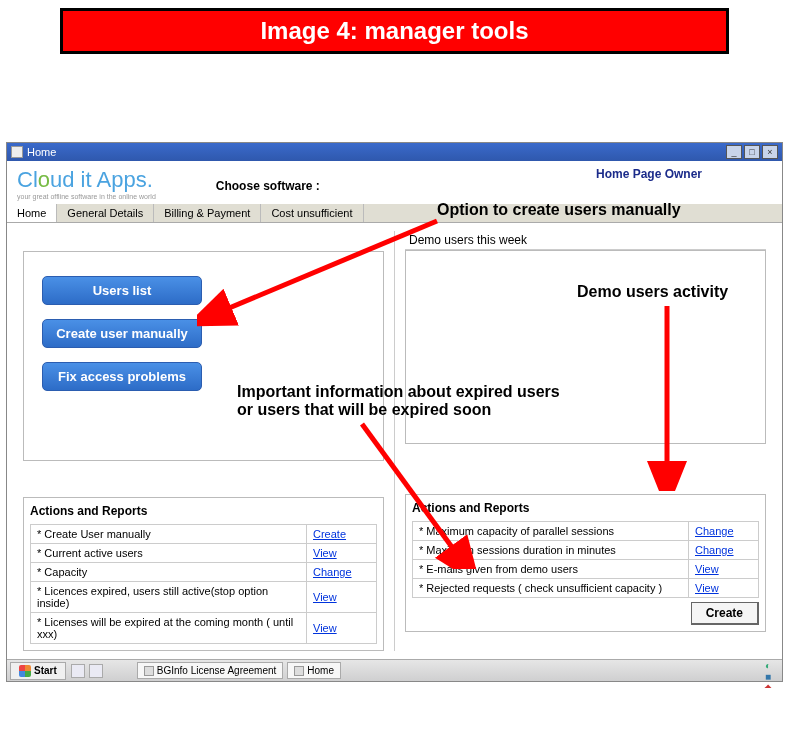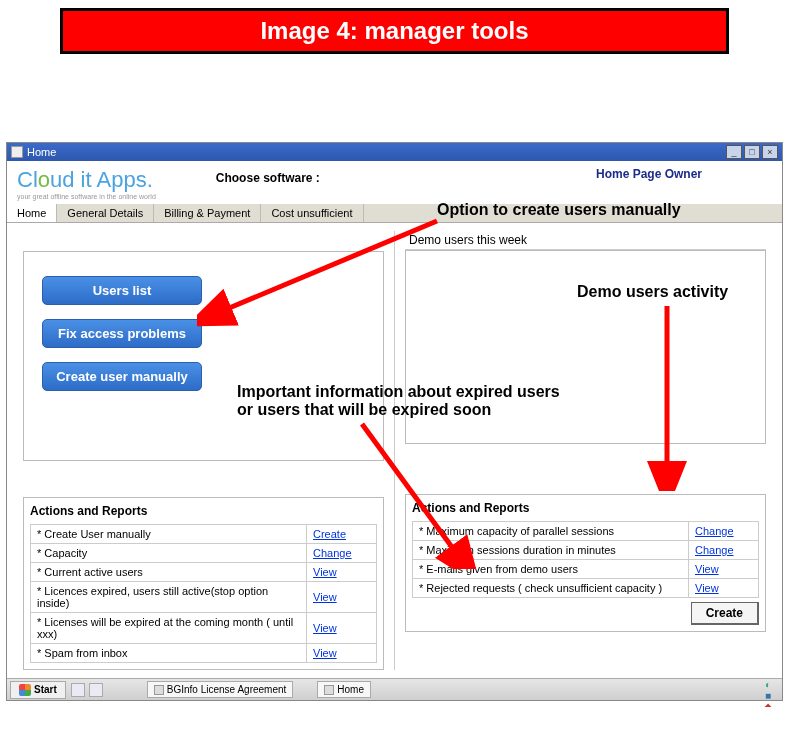--- a/index.html
+++ b/index.html
@@ -6,21 +6,21 @@
 body { font-family: Arial, sans-serif; background: #fff; width: 789px; }
 .banner-outer { border: 3px solid #000; margin: 8px 60px; }
 .banner { background: #f00; color: #fff; font-weight: bold; font-size: 24px; text-align: center; padding: 6px 0; }
 .spacer1 { height: 80px; }
 .app-frame { border: 1px solid #888; margin: 0 6px 6px 6px; position: relative; background: #22c55e; }
 .titlebar { background: linear-gradient(#3a6acb,#2f58ad); height: 18px; display: flex; align-items: center; padding: 0 4px; color: #fff; font-size: 11px; }
 .titlebar .tb-icon { width: 12px; height: 12px; background: #eee; border: 1px solid #999; margin-right: 4px; }
 .titlebar .spacer { flex: 1; }
 .tb-btn { width: 16px; height: 14px; background: #c8d4ea; border: 1px solid #555; margin-left: 2px; font-size: 9px; text-align: center; line-height: 12px; color: #333; cursor: pointer; }
 .app-body { background: #fff; padding: 0; position: relative; }
-.logo-row { display: flex; align-items: flex-start; padding: 6px 10px 0 10px; position: relative; }
+.logo-row { display: flex; align-items: center; padding: 6px 10px 0 10px; position: relative; }
 .logo { font-family: 'Trebuchet MS', Arial; font-size: 22px; color: #4aa3e0; }
 .logo .g { color: #77bb44; }
 .logo-sub { font-size: 7px; color: #999; }
 .choose-label { font-weight: bold; font-size: 12px; margin-left: 60px; margin-top: 4px; }
 .home-owner { font-weight: bold; font-size: 12px; color: #1b2b8a; position: absolute; right: 80px; top: 6px; }
 .tabbar { display: flex; background: #e0ded3; border-bottom: 1px solid #aaa; margin-top: 4px; font-size: 11px; }
 .tab { padding: 3px 10px; border-right: 1px solid #bbb; cursor: pointer; }
 .tab.active { background: #fff; }
 .content { display: flex; padding: 8px 10px; }
 .left-col, .right-col { flex: 1; padding: 0 6px; }
@@ -33,21 +33,21 @@
 .reports-title { font-weight: bold; font-size: 12px; padding-bottom: 6px; }
 table.reports { width: 100%; border-collapse: collapse; font-size: 11px; }
 table.reports td { border: 1px solid #ccc; padding: 3px 6px; }
 table.reports td.link { color: #0033dd; text-decoration: underline; cursor: pointer; text-align: left; width: 70px; }
 .create-btn-wrap { text-align: right; padding-top: 4px; }
 .create-btn { font-family: Arial; font-size: 12px; font-weight: bold; padding: 3px 14px; background: #f5f5f5; border: 1px solid #666; border-right-width: 2px; border-bottom-width: 2px; cursor: pointer; }
 .taskbar { background: linear-gradient(#e6e6e6, #cfcfd0); height: 22px; display: flex; align-items: center; font-size: 10px; border-top: 1px solid #aaa; }
 .start-btn { display: flex; align-items: center; padding: 2px 8px; border: 1px solid #aaa; margin: 1px 3px; background: #f0f0f0; cursor: pointer; font-weight: bold; }
 .start-flag { width: 12px; height: 12px; margin-right: 3px; background: conic-gradient(#e83 0 25%, #4a4 0 50%, #48d 0 75%, #e44 0 100%); border-radius: 2px; }
 .tb-icon-sq { width: 14px; height: 14px; border: 1px solid #aaa; margin: 0 2px; background: #eaeaf4; }
-.task-item { border: 1px solid #aaa; padding: 2px 6px; margin: 1px 12px; background: #f7f7f7; cursor: pointer; display: flex; align-items: center; }
+.task-item { border: 1px solid #aaa; padding: 2px 6px; margin: 1px 2px; background: #f7f7f7; cursor: pointer; display: flex; align-items: center; }
 .task-item .ico { width: 10px; height: 10px; background: #ddd; border: 1px solid #999; margin-right: 3px; }
 .tray { margin-left: auto; display: flex; align-items: center; padding: 0 4px; flex-direction: column; }
 .tray span { margin: 0 3px; }
 
 
 .annot { position: absolute; pointer-events: none; font-weight: bold; font-family: Arial; }
 .annot.text { font-size: 16px; color: #000; }
 .arrow-svg { position: absolute; pointer-events: none; }
 </style>
 </head>
@@ -83,50 +83,46 @@
       <div class="tab">General Details</div>
       <div class="tab">Billing &amp; Payment</div>
       <div class="tab">Cost unsufficient</div>
     </div>
 
     <div class="content">
       <div class="left-col">
         <div style="height:20px"></div>
         <div class="left-box">
           <button class="action-btn">Users list</button>
+          <button class="action-btn">Create user manually</button>
           <button class="action-btn">Fix  access problems</button>
-          <button class="action-btn">Create user manually</button>
         </div>
 
         <div class="reports-block">
           <div class="reports-title">Actions and Reports</div>
           <table class="reports">
             <tbody>
                 <tr>
                   <td>* Create User manually</td>
                   <td class="link">Create</td>
                 </tr>
             <tr>
+                  <td>* Current active users</td>
+                  <td class="link">View</td>
+                </tr>
+            <tr>
                   <td>* Capacity</td>
                   <td class="link">Change</td>
                 </tr>
             <tr>
-                  <td>* Current active users</td>
-                  <td class="link">View</td>
-                </tr>
-            <tr>
                   <td>* Licences expired, users still active(stop option inside)</td>
                   <td class="link">View</td>
                 </tr>
             <tr>
                   <td>* Licenses will be expired at the coming month ( until xxx)</td>
-                  <td class="link">View</td>
-                </tr>
-            <tr>
-                  <td>* Spam from inbox</td>
                   <td class="link">View</td>
                 </tr>
           </tbody>
             </table>
         </div>
       </div>
 
       <div class="divider-col"></div>
 
       <div class="right-col">

